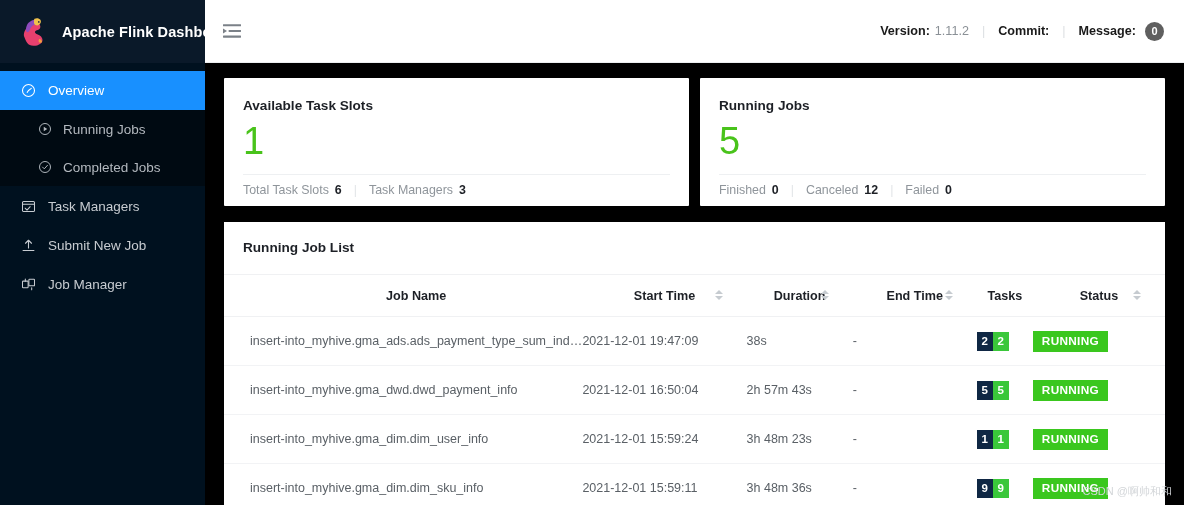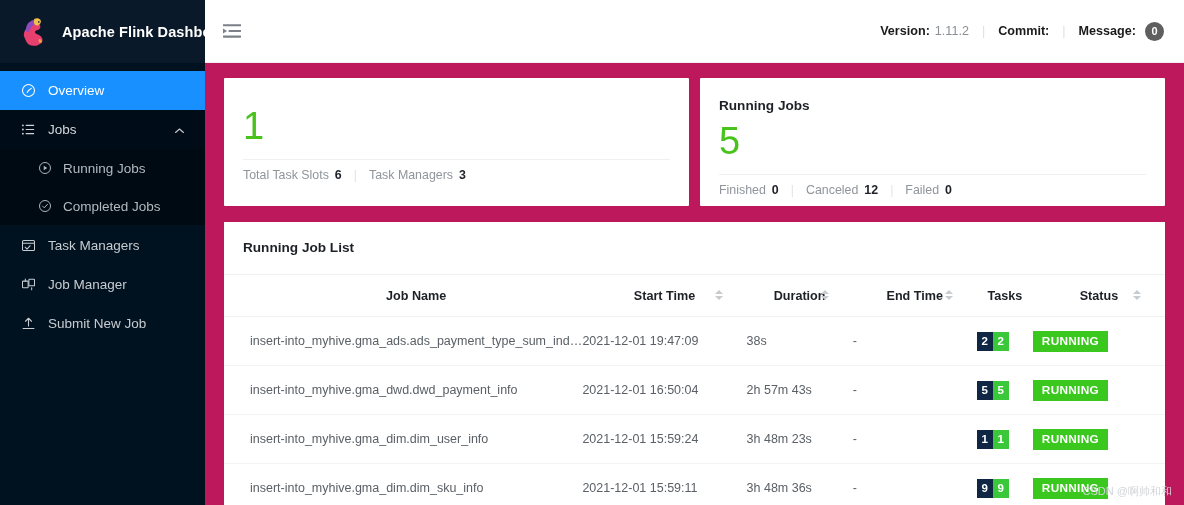--- a/index.html
+++ b/index.html
@@ -53,21 +53,21 @@
     color: #b3b9bf; font-size: 13.5px; cursor: pointer;
   }
   .sub-item .ico { width: 17px; height: 17px; margin-right: 10px; flex: 0 0 17px;
     display: flex; align-items: center; justify-content: center; }
   .nav-spacer { height: 1px; }
 
   
   .main {
     flex: 1; height: 505px;
     display: flex; flex-direction: column;
-    background: #be185d; overflow: hidden;
+    background: #000000; overflow: hidden;
   }
   .topbar {
     height: 63px; background: #ffffff;
     display: flex; align-items: center;
     padding: 0 20px 0 18px;
     border-bottom: 1px solid #eceef0;
   }
   .fold-btn { cursor: pointer; display: flex; align-items: center; }
   .topbar-right {
     margin-left: auto; display: flex; align-items: center;
@@ -191,38 +191,20 @@
         <span class="ico">
           <svg viewBox="0 0 16 16" width="15" height="15" fill="none" stroke="#ffffff" stroke-width="1.15">
             <circle cx="8" cy="8" r="6.4"></circle>
               <path d="M8 8l3-2.3" stroke-linecap="round"></path>
               <path d="M8 8l-1.4 2" stroke-linecap="round"></path>
           </svg>
         </span>
         <span>Overview</span>
       </div>
 
-      <div class="nav-item nav-group-header">
-        <span class="ico">
-          <svg viewBox="0 0 16 16" width="15" height="15" fill="#cfd4d9">
-            <circle cx="2" cy="3.6" r="1"></circle>
-              <rect x="5" y="3" width="9" height="1.3" rx=".3"></rect>
-            <circle cx="2" cy="8" r="1"></circle>
-              <rect x="5" y="7.35" width="9" height="1.3" rx=".3"></rect>
-            <circle cx="2" cy="12.4" r="1"></circle>
-              <rect x="5" y="11.7" width="9" height="1.3" rx=".3"></rect>
-          </svg>
-        </span>
-        <span>Jobs</span>
-        <span class="nav-chevron">
-          <svg viewBox="0 0 12 8" width="11" height="7" fill="none" stroke="#e8eaed" stroke-width="1.5" stroke-linecap="round" stroke-linejoin="round">
-            <path d="M1.5 5.6L6 1.8l4.5 3.8"></path>
-          </svg>
-        </span>
-      </div>
 
       <div class="submenu">
         <div class="sub-item">
           <span class="ico">
             <svg viewBox="0 0 16 16" width="14" height="14" fill="none" stroke="#b3b9bf" stroke-width="1.1">
               <circle cx="8" cy="8" r="6.3"></circle>
                 <path d="M6.6 5.5l4 2.5-4 2.5z" fill="#b3b9bf" stroke="none"></path>
             </svg>
           </span>
           <span>Running Jobs</span>
@@ -246,38 +228,38 @@
             <rect x="1.6" y="2.6" width="12.8" height="10.8" rx="1.2"></rect>
             <path d="M1.6 5.6h12.8"></path>
               <path d="M4.4 9.8l2 2 3.4-3.6" stroke-linecap="round" stroke-linejoin="round"></path>
           </svg>
         </span>
         <span>Task Managers</span>
       </div>
 
       <div class="nav-item">
         <span class="ico">
+          <svg viewBox="0 0 16 16" width="15" height="15" fill="none" stroke="#c7ccd1" stroke-width="1.15" stroke-linecap="round" stroke-linejoin="round">
+            <path d="M8 10.6V2.6"></path>
+              <path d="M4.8 5.6L8 2.4l3.2 3.2"></path>
+              <path d="M2.2 13.4h11.6"></path>
+          </svg>
+        </span>
+        <span>Submit New Job</span>
+      </div>
+
+      <div class="nav-item">
+        <span class="ico">
           <svg viewBox="0 0 16 16" width="15" height="15" fill="none" stroke="#c7ccd1" stroke-width="1.1">
             <rect x="1.6" y="4.4" width="6" height="7" rx=".7"></rect>
             <rect x="8.4" y="2.4" width="6" height="7" rx=".7"></rect>
             <path d="M4.6 4.4V2.2M11.4 11.4v2.2" stroke-linecap="round"></path>
           </svg>
         </span>
         <span>Job Manager</span>
-      </div>
-
-      <div class="nav-item">
-        <span class="ico">
-          <svg viewBox="0 0 16 16" width="15" height="15" fill="none" stroke="#c7ccd1" stroke-width="1.15" stroke-linecap="round" stroke-linejoin="round">
-            <path d="M8 10.6V2.6"></path>
-              <path d="M4.8 5.6L8 2.4l3.2 3.2"></path>
-              <path d="M2.2 13.4h11.6"></path>
-          </svg>
-        </span>
-        <span>Submit New Job</span>
       </div>
 
     </nav>
   </aside>
 
   <div class="main">
 
     <header class="topbar">
       <span class="fold-btn">
         <svg viewBox="0 0 18 16" width="18" height="16" fill="#7b8188">
@@ -297,20 +279,21 @@
         <span class="tb-label">Message:</span>
         <span class="msg-badge">0</span>
       </div>
     </header>
 
     <div class="content">
 
       <div class="cards-row">
 
         <section class="card">
+          <div class="card-title">Available Task Slots</div>
           <div class="card-big">1</div>
           <div class="card-foot">
             <span>Total Task Slots</span>
             <span class="foot-val">6</span>
             <span class="foot-sep">|</span>
             <span>Task Managers</span>
             <span class="foot-val">3</span>
           </div>
         </section>
 

